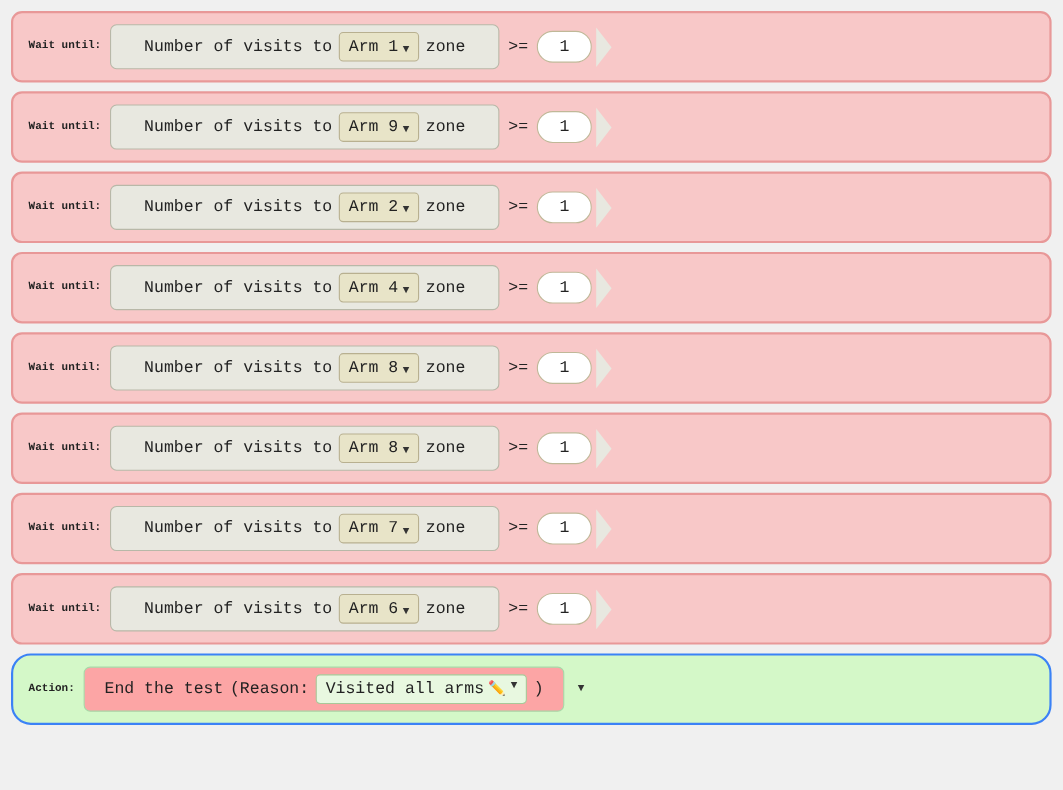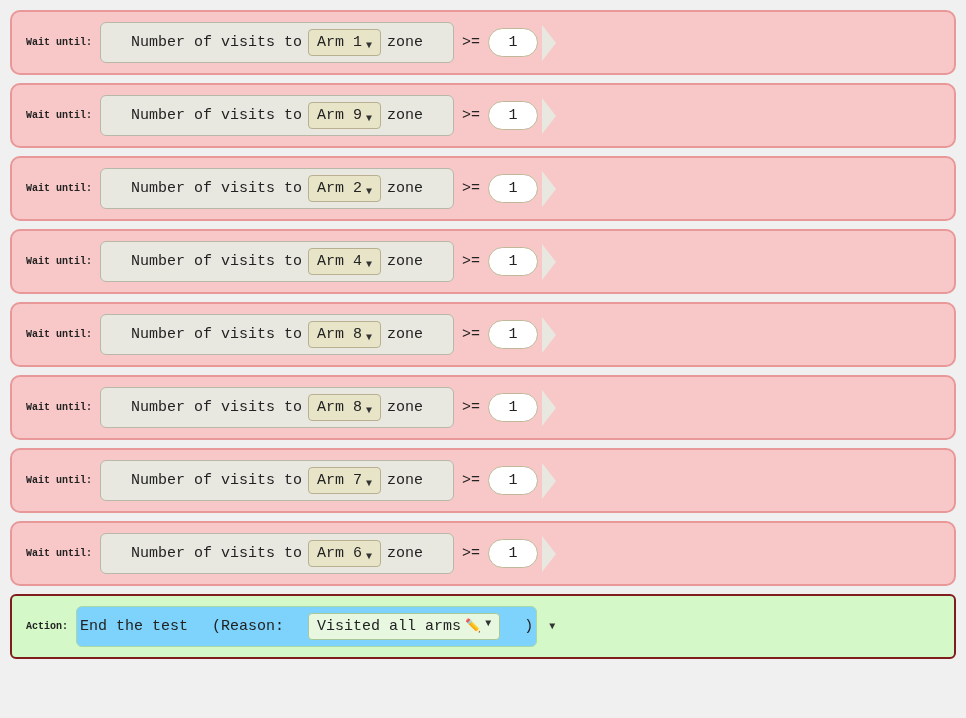--- a/index.html
+++ b/index.html
@@ -16,22 +16,22 @@
       border-radius: 10px;
       padding: 10px 14px;
       margin-bottom: 8px;
       display: flex;
       align-items: center;
       gap: 8px;
     }
 
     .action-row {
       background: #d4f8c8;
-      border: 2px solid #7f1d1d;
-      border-radius: 6px;
+      border: 2px solid #3b82f6;
+      border-radius: 18px;
       padding: 10px 14px;
       margin-bottom: 8px;
       display: flex;
       align-items: center;
       gap: 8px;
     }
 
     .label-text {
       font-size: 10px;
       font-weight: bold;
@@ -91,29 +91,29 @@
     .arrow-end {
       width: 0;
       height: 0;
       border-top: 18px solid transparent;
       border-bottom: 18px solid transparent;
       border-left: 14px solid #e8e8e0;
       margin-left: -4px;
     }
 
     .action-inner {
-      background: #7dd3fc;
+      background: #fca5a5;
       border: 1px solid #a8d8a8;
       border-radius: 6px;
-      padding: 6px 3px;
-      font-size: 15px;
-      color: #222;
-      display: flex;
-      align-items: center;
-      gap: 24px;
+      padding: 6px 18px;
+      font-size: 15px;
+      color: #222;
+      display: flex;
+      align-items: center;
+      gap: 6px;
       white-space: nowrap;
     }
 
     .reason-box {
       background: #e8f8e0;
       border: 1px solid #a8c898;
       border-radius: 4px;
       padding: 4px 8px;
       font-size: 15px;
       font-family: 'Courier New', Courier, monospace;

